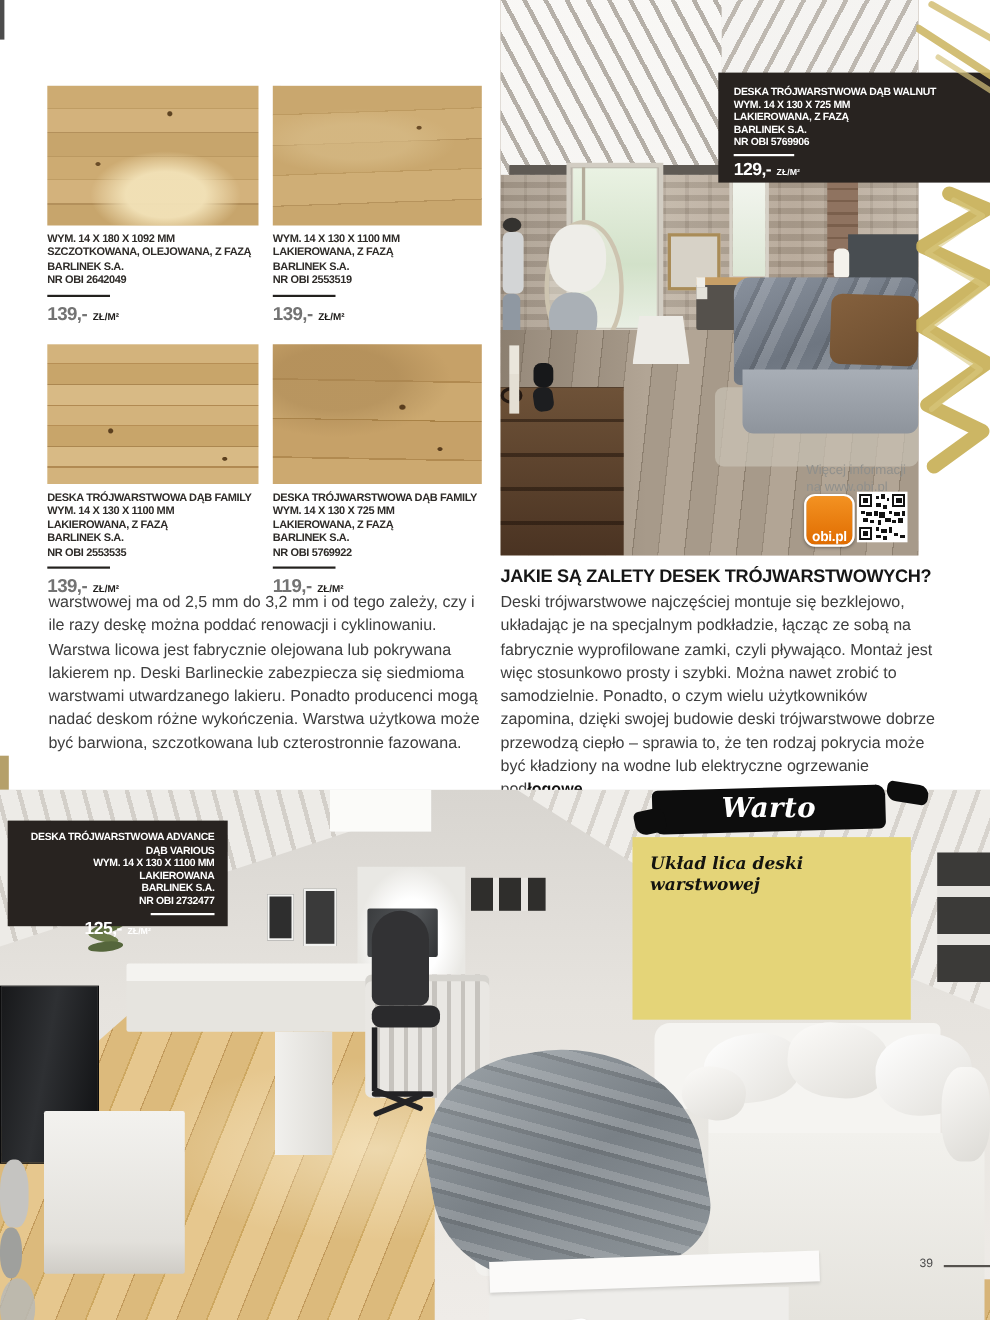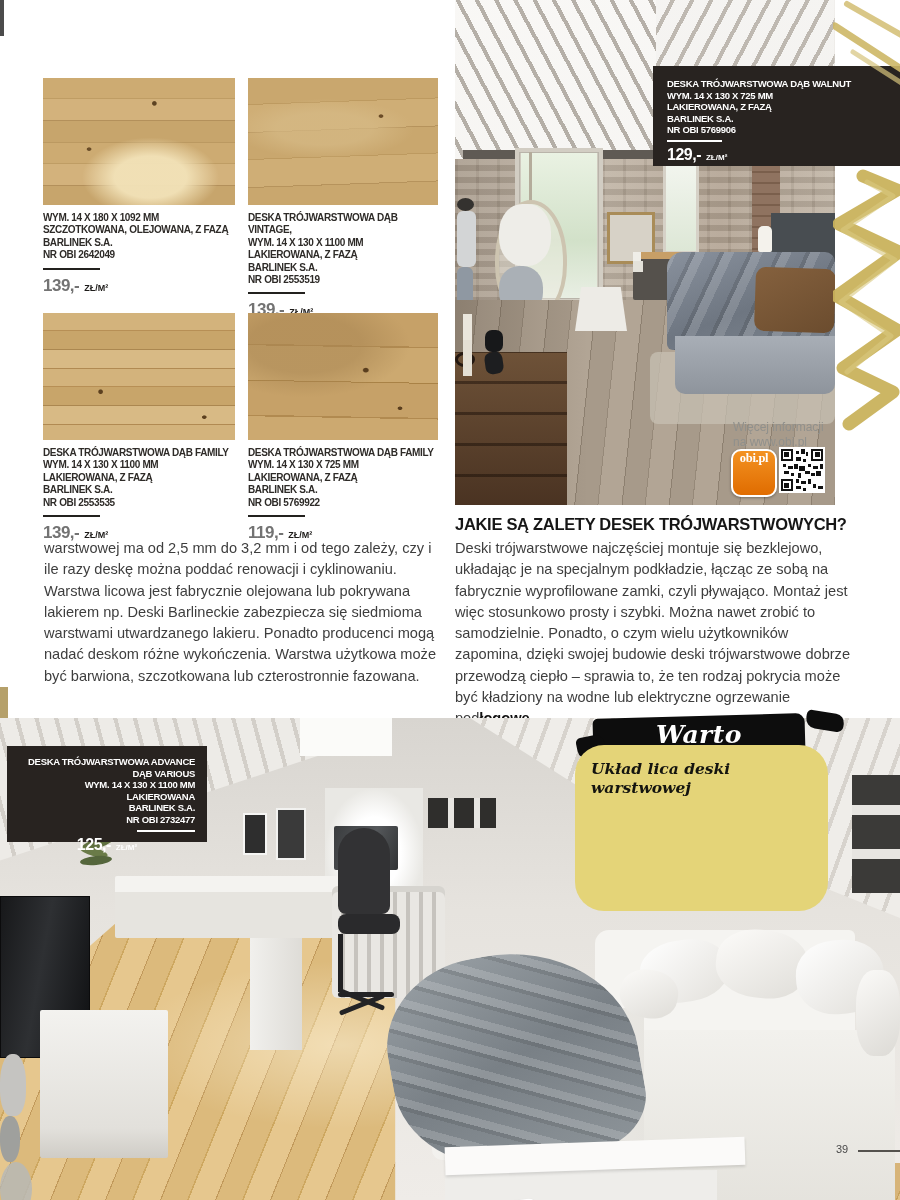--- a/index.html
+++ b/index.html
@@ -56,21 +56,21 @@
        color:#fff;font-size:25px;text-align:center;line-height:40px;letter-spacing:.5px;}
   .tip-box{background:#e4d478;box-sizing:border-box;padding:14px 16px 10px;}
   .tip-sub{font-family:"DejaVu Serif",cursive;font-style:italic;font-weight:bold;
        color:#14140f;font-size:15.5px;margin:0 0 6px;}
   .tip-body{font-family:"DejaVu Serif",cursive;font-style:italic;color:#23231a;
        font-size:12.3px;line-height:20.3px;text-align:justify;}
 
   
   .moreinfo{font-size:12px;line-height:14.5px;color:#90908c;}
   .obi-logo{width:42px;height:44px;border-radius:10px;background:linear-gradient(180deg,#f39222,#e06c00);
-       border:2px solid #fff;box-shadow:0 1px 3px rgba(0,0,0,.35);display:flex;align-items:flex-start;justify-content:center;font-family:Liberation Serif, serif;}
+       border:2px solid #fff;box-shadow:0 1px 3px rgba(0,0,0,.35);display:flex;align-items:flex-end;justify-content:center;}
   .obi-logo span{color:#fff;font-weight:bold;font-size:12.5px;letter-spacing:-.3px;}
   .pageno{font-size:11px;color:#4a4a4a;}
 
   
   .scene{position:absolute;overflow:hidden;}
   .scene > div{position:absolute;}
 </style>
 </head>
 <body>
 
@@ -85,21 +85,20 @@
   <div class="tline">NR OBI 2642049</div>
   <div class="rule"></div>
   <div class="pricerow">
       <span class="price">139,-</span>
       <span class="unit">ZŁ/M²</span>
     </div>
 </div>
 
 <div class="card" style="left:248px;top:78px;width:190px;">
   <div class="photo plank-b"></div>
-  <div class="tline">DESKA TRÓJWARSTWOWA DĄB VINTAGE,</div>
   <div class="tline">WYM. 14 X 130 X 1100 MM</div>
   <div class="tline">LAKIEROWANA, Z FAZĄ</div>
   <div class="tline">BARLINEK S.A.</div>
   <div class="tline">NR OBI 2553519</div>
   <div class="rule"></div>
   <div class="pricerow">
       <span class="price">139,-</span>
       <span class="unit">ZŁ/M²</span>
     </div>
 </div>
@@ -382,16 +381,16 @@
       <span class="price">125,-</span>
       <span class="unit">ZŁ/M²</span>
     </div>
 </div>
 
 <div class="abs" style="left:575px;top:710px;width:270px;">
   <div class="brush abs" style="left:18px;top:6px;width:212px;height:40px;transform:rotate(-1.6deg);"></div>
   <div class="brush abs" style="left:231px;top:2px;width:38px;height:18px;transform:rotate(9deg);"></div>
   <div class="brush abs" style="left:2px;top:26px;width:28px;height:22px;transform:rotate(-12deg);"></div>
   <div class="tip-title abs" style="left:18px;top:5px;width:212px;">Warto wiedzieć!</div>
-  <div class="tip-box abs" style="left:0;top:35px;width:253px;height:166px;border-radius:29px;">
+  <div class="tip-box abs" style="left:0;top:51px;width:253px;height:166px;">
     <div class="tip-sub">Układ lica deski warstwowej</div>
   </div>
 </div>
 
 </body></html>

